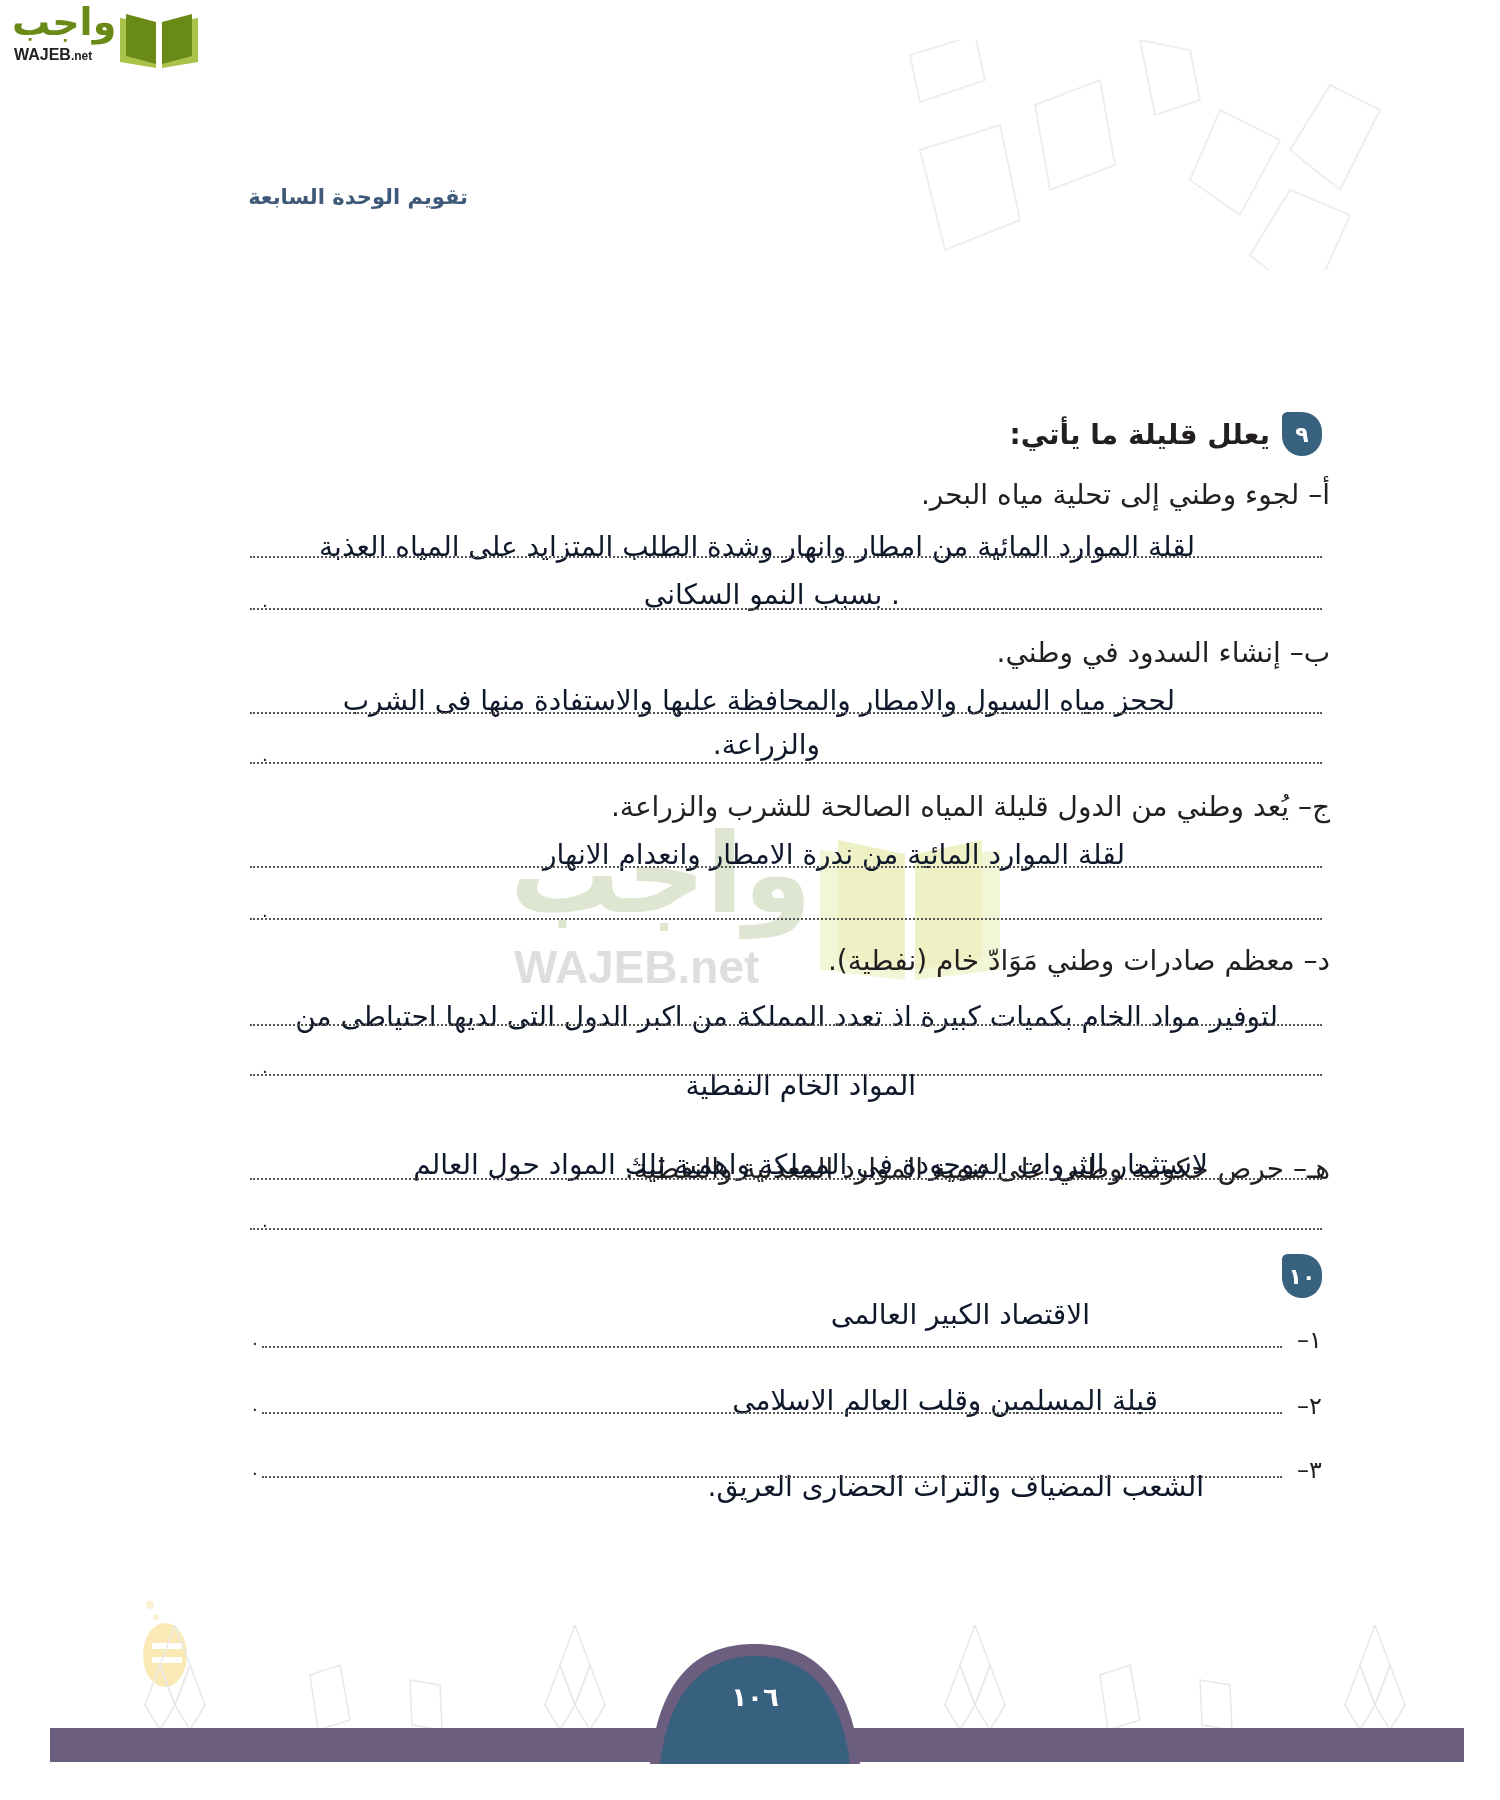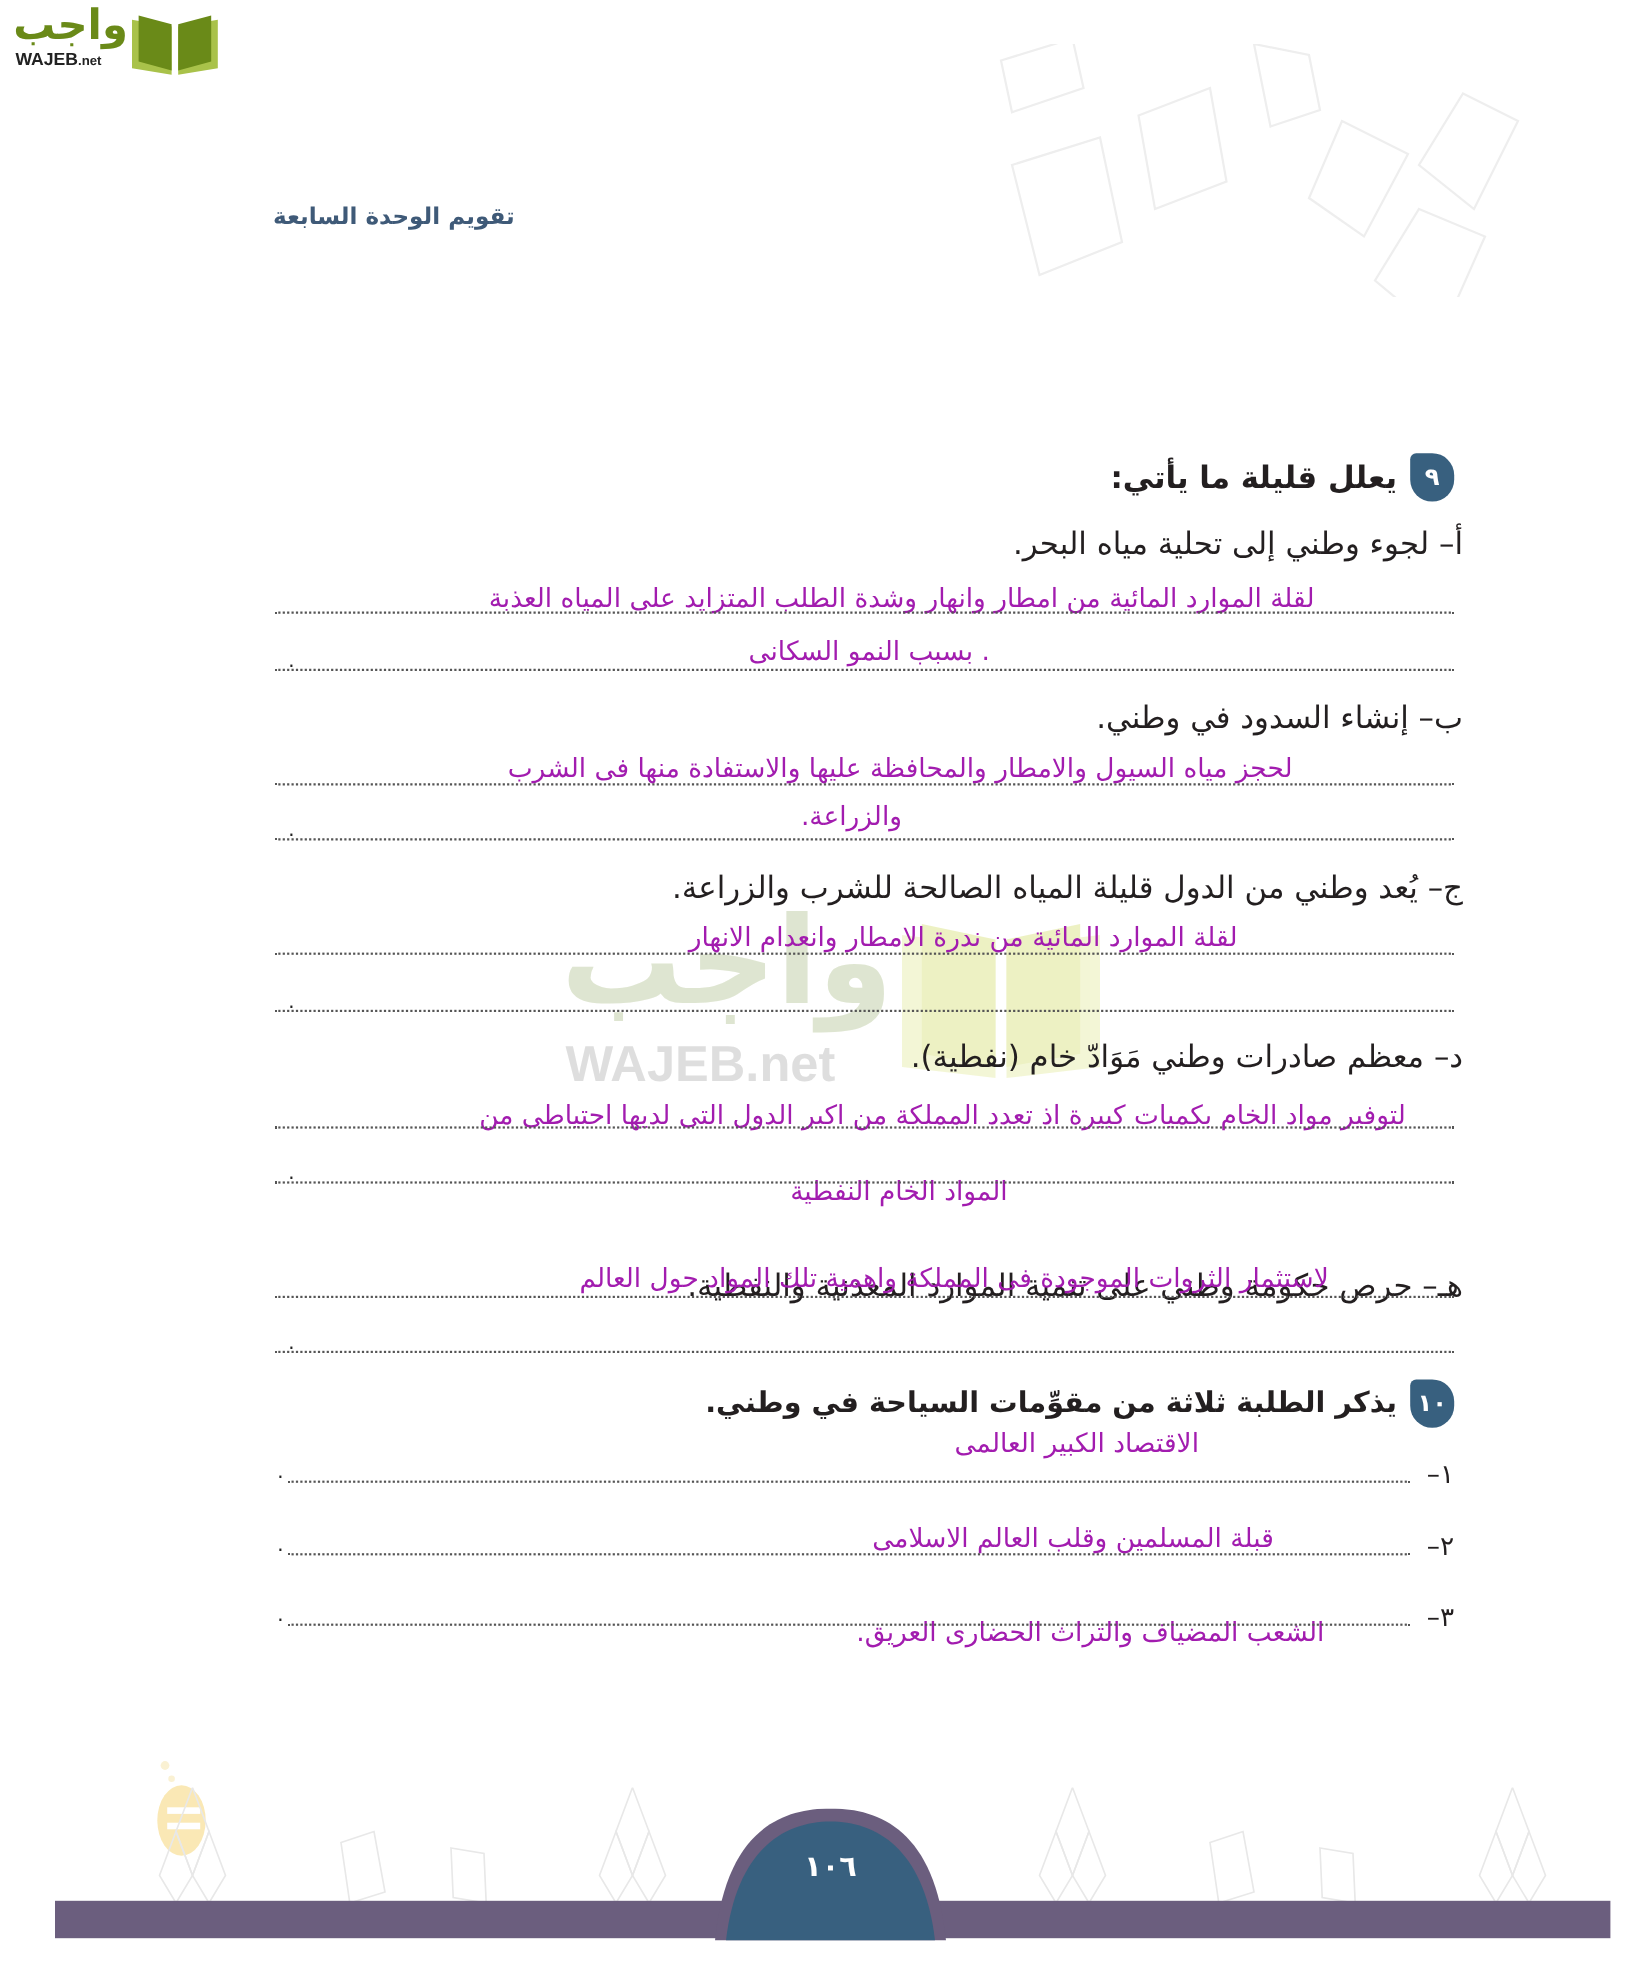--- a/index.html
+++ b/index.html
@@ -17,21 +17,21 @@
   
   .deco-top { left:900px; top:40px; width:560px; height:230px; }
   
   .q-head { right:178px; direction:rtl; display:flex; align-items:center; gap:12px; }
   .badge { width:40px; height:44px; background:#38607f; color:#fff; border-radius:6px 22px 22px 22px;
            display:flex; align-items:center; justify-content:center; font-size:22px; font-weight:bold; }
   .q-title { font-size:28px; font-weight:bold; color:#231f20; }
   .sub-q { right:170px; direction:rtl; font-size:28px; color:#231f20; font-family:"DejaVu Sans", sans-serif; }
   .dotline { left:250px; width:1072px; height:0; border-bottom:2px dotted #555; }
   .dot-end { font-size:18px; color:#222; }
-  .answer { direction:rtl; font-size:24px; color:#a21caf; font-family:"DejaVu Sans", sans-serif; white-space:nowrap; }
+  .answer { direction:rtl; font-size:28px; color:#0f172a; font-family:"DejaVu Sans", sans-serif; white-space:nowrap; }
   .list-num { direction:rtl; font-size:24px; color:#231f20; }
   
   .wm { left:510px; top:830px; width:520px; height:170px; opacity:0.45; }
   .wm-ar { position:absolute; left:0; top:-20px; font-size:110px; font-weight:bold; color:#b8c79a; direction:rtl; }
   .wm-en { position:absolute; left:4px; top:110px; font-size:46px; font-weight:bold; color:#b8b8b8; font-family:"Liberation Sans", sans-serif; }
   .wm-book { position:absolute; left:300px; top:0; width:200px; height:150px; }
   
   .footer-bar { left:50px; top:1728px; width:1414px; height:34px; background:#6b5e7e; }
   .page-arch { left:650px; top:1644px; width:210px; height:120px; }
   .page-num { left:650px; top:1682px; width:210px; text-align:center; color:#ffffff; font-size:26px; font-weight:bold; }
@@ -108,21 +108,20 @@
 <div class="abs dot-end" style="left:262px; top:1056px;">.</div>
 
 <div class="abs sub-q" style="top:1152px;">هـ– حرص حكومة وطني على تنمية الموارد المعدنية والنفطية.</div>
 <div class="abs answer" style="right:292px; top:1148px;">لاستثمار الثروات الموجودة فى المملكة واهمية تلك المواد حول العالم</div>
 <div class="abs dotline" style="top:1178px;"></div>
 <div class="abs dotline" style="top:1228px;"></div>
 <div class="abs dot-end" style="left:262px; top:1210px;">.</div>
 
 <div class="abs q-head" style="top:1254px;">
   <div class="badge">١٠</div>
-  <div class="q-title" style="font-size:26px;">يذكر الطلبة ثلاثة من مقوِّمات السياحة في وطني.</div>
 </div>
 
 <div class="abs answer" style="right:410px; top:1298px;">الاقتصاد الكبير العالمى</div>
 <div class="abs list-num" style="right:178px; top:1326px;">١–</div>
 <div class="abs dotline" style="top:1346px; left:262px; width:1020px;"></div>
 <div class="abs dot-end" style="left:252px; top:1328px;">.</div>
 
 <div class="abs answer" style="right:342px; top:1384px;">قبلة المسلمين وقلب العالم الاسلامى</div>
 <div class="abs list-num" style="right:178px; top:1392px;">٢–</div>
 <div class="abs dotline" style="top:1412px; left:262px; width:1020px;"></div>

